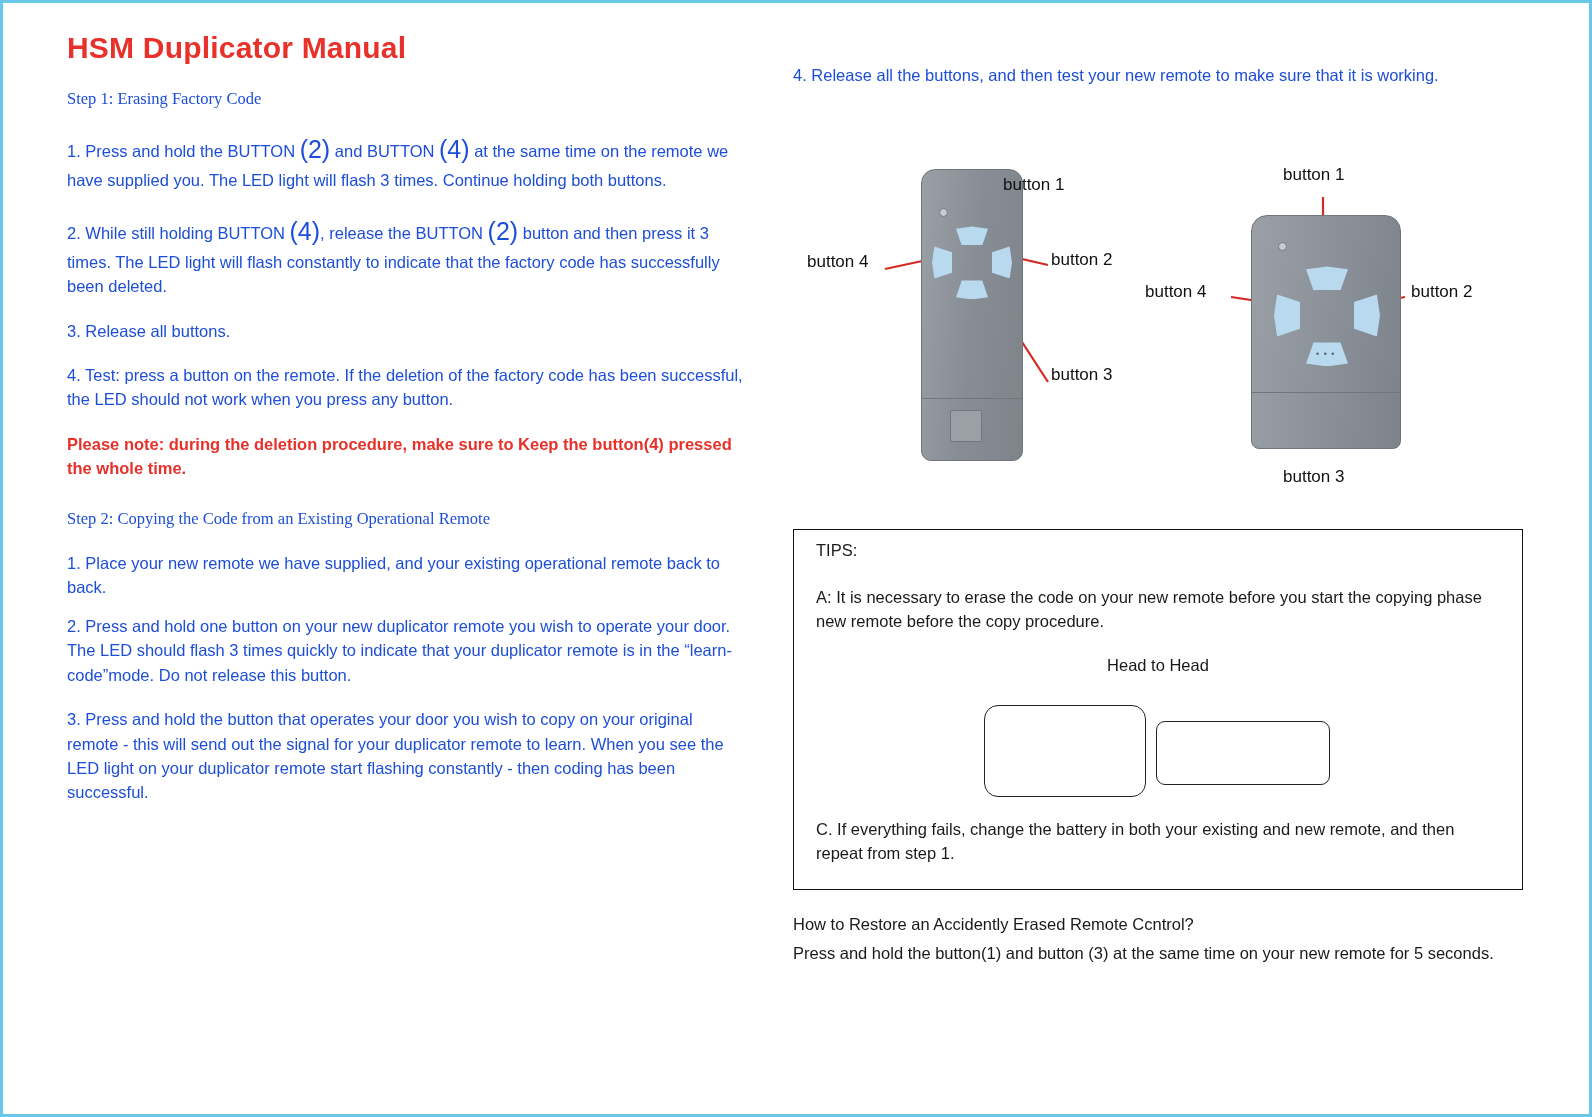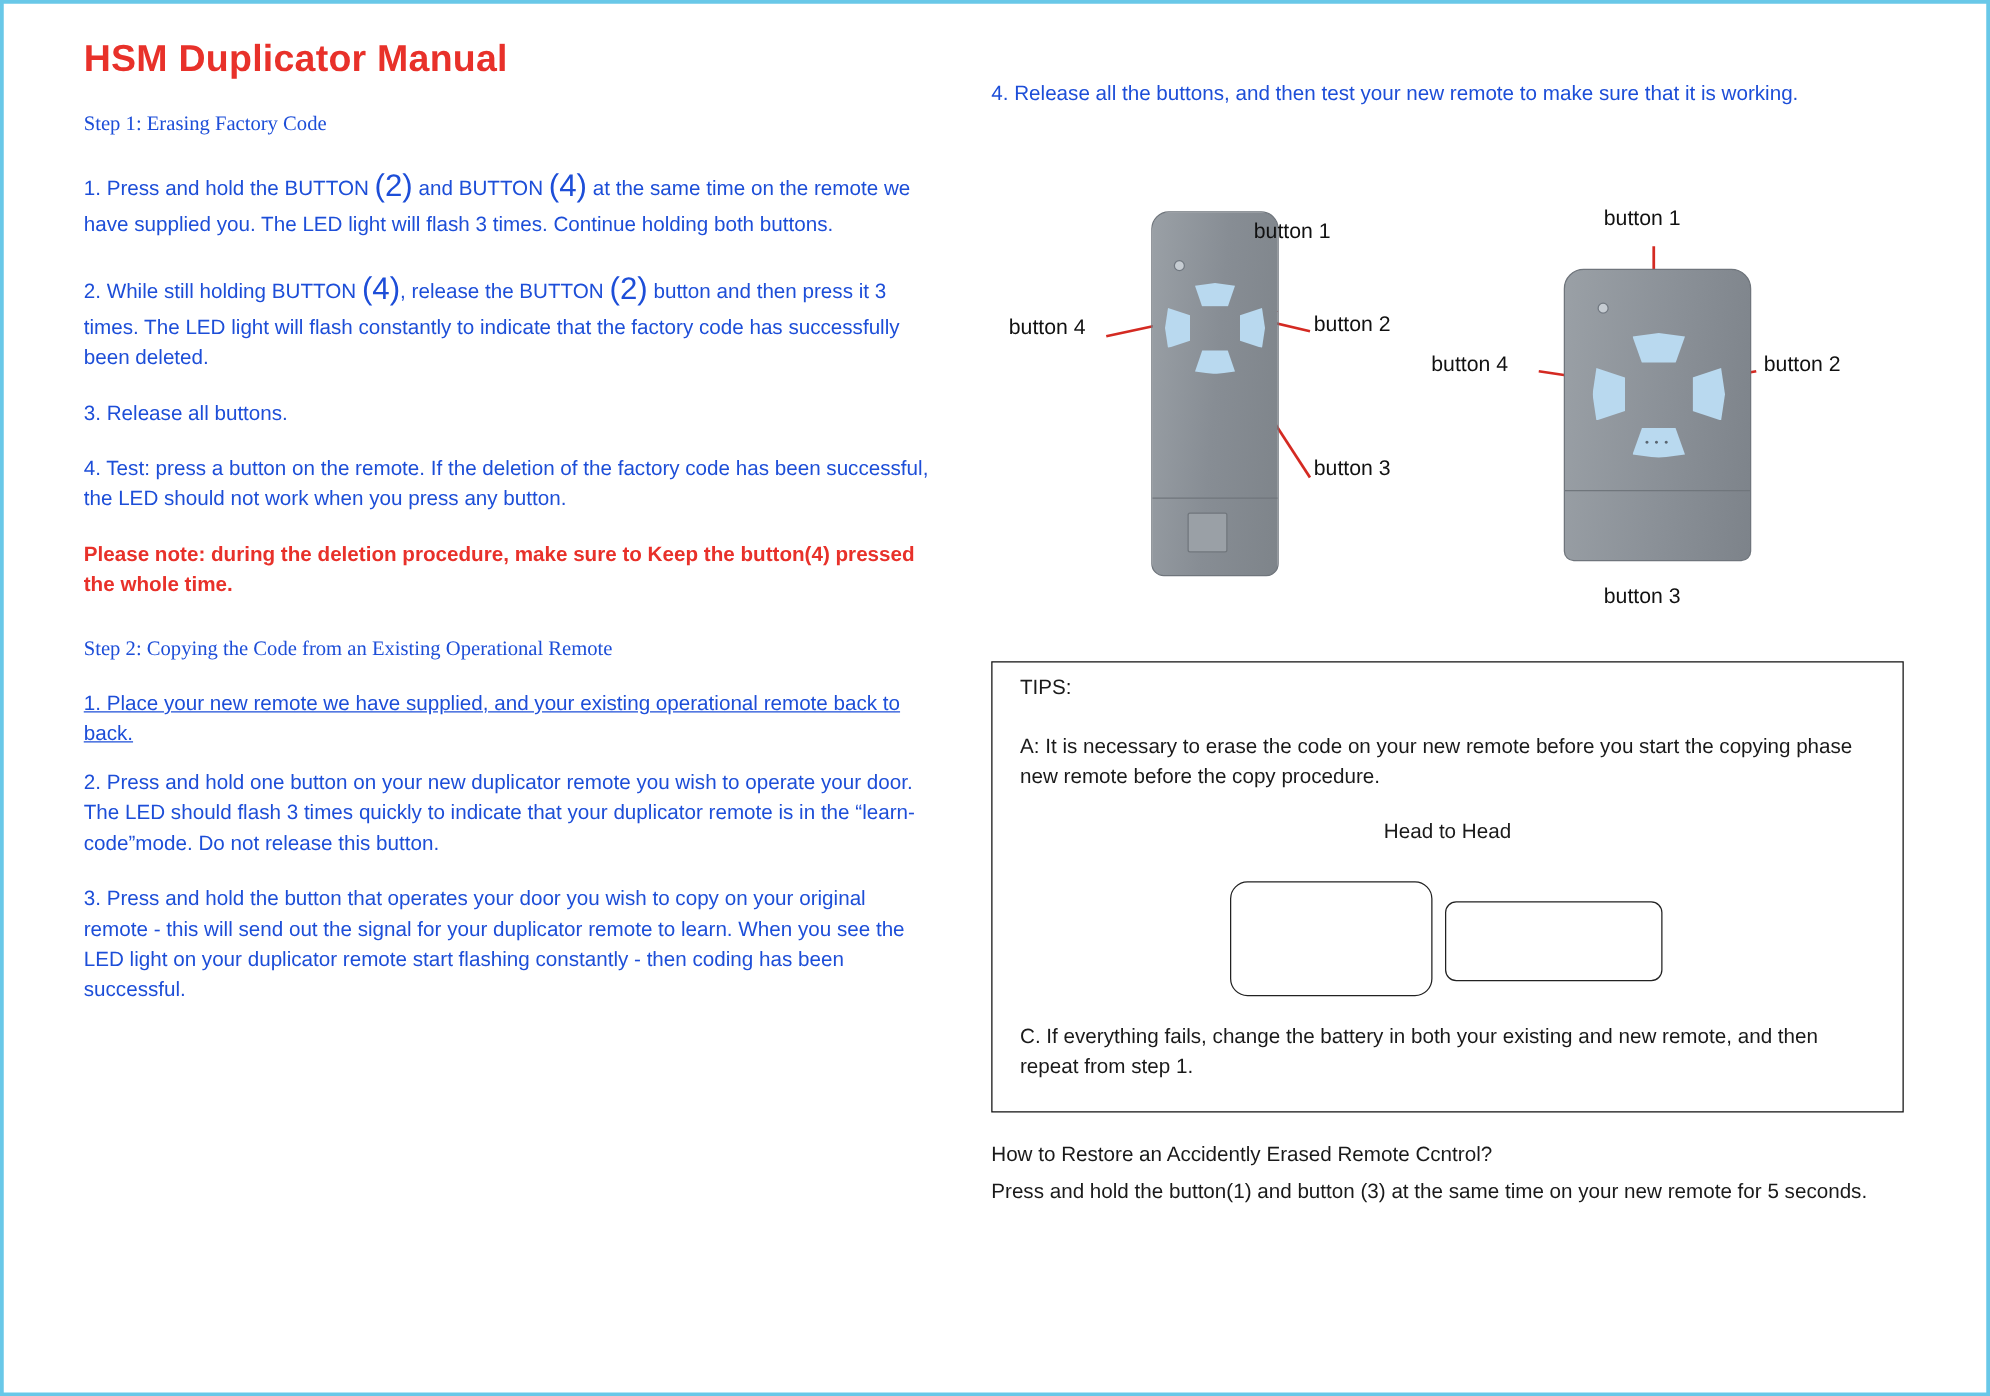--- a/index.html
+++ b/index.html
@@ -45,21 +45,21 @@
     font-weight: bold;
     margin: 0 0 22px 0;
     letter-spacing: 0.2px;
   }
   p.body {
     font-size: 16.5px;
     line-height: 1.48;
     margin: 0 0 20px 0;
     color: #1d4ed8;
   }
-  p.tight { margin-bottom: 14px; text-decoration: underline; }
+  p.tight { margin-bottom: 14px; }
   .note {
     color: #e8312a;
     font-size: 16.5px;
     line-height: 1.48;
     margin: 0 0 26px 0;
     font-weight: bold;
   }
   .step-head {
     font-size: 16.5px;
     margin: 0 0 18px 0;

